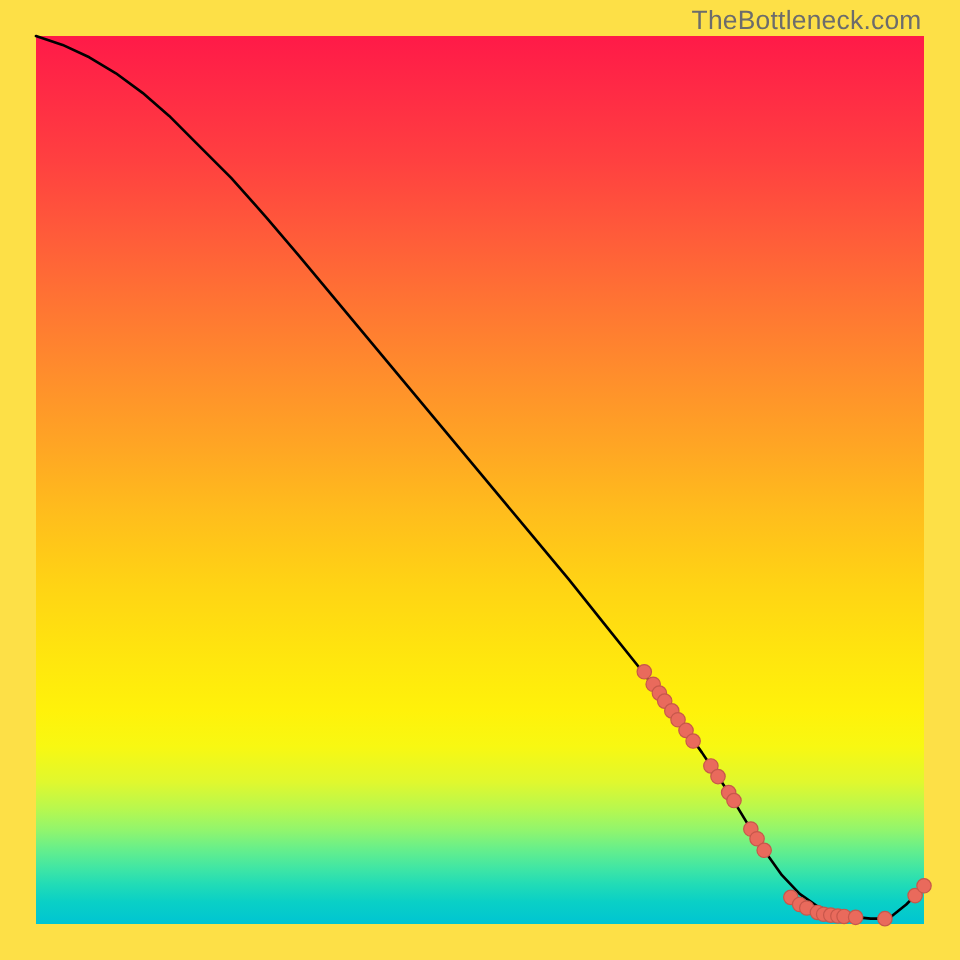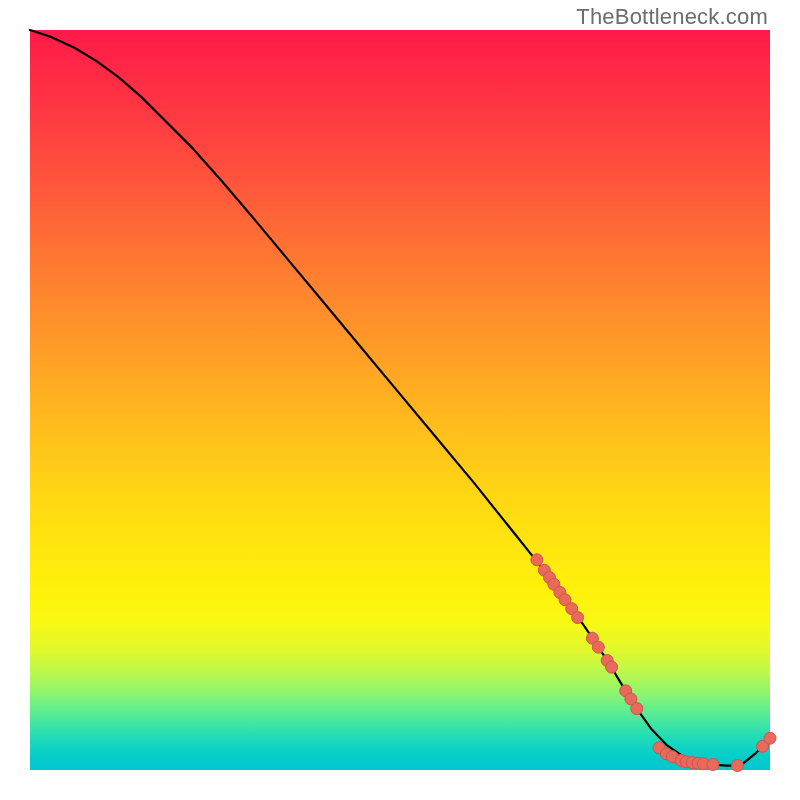--- a/index.html
+++ b/index.html
@@ -10,21 +10,21 @@
     background: #000;
     overflow: hidden;
     font-family: Arial, Helvetica, sans-serif;
   }
   .frame {
     position: absolute;
     left: 0;
     top: 0;
     width: 800px;
     height: 800px;
-    background: #ffffff;
+    background: #fde047;
   }
   .plot {
     position: absolute;
     left: 30px;
     top: 30px;
     width: 740px;
     height: 740px;
     background: linear-gradient(to bottom,
       #ff1a48 0%,
       #ff2a45 6%,

